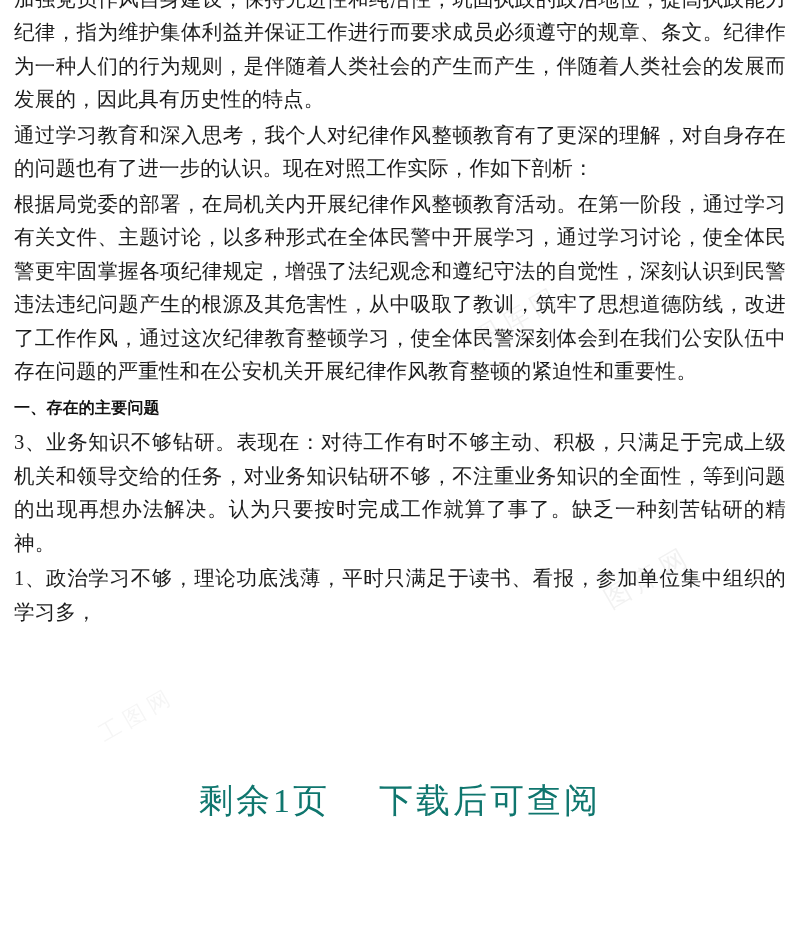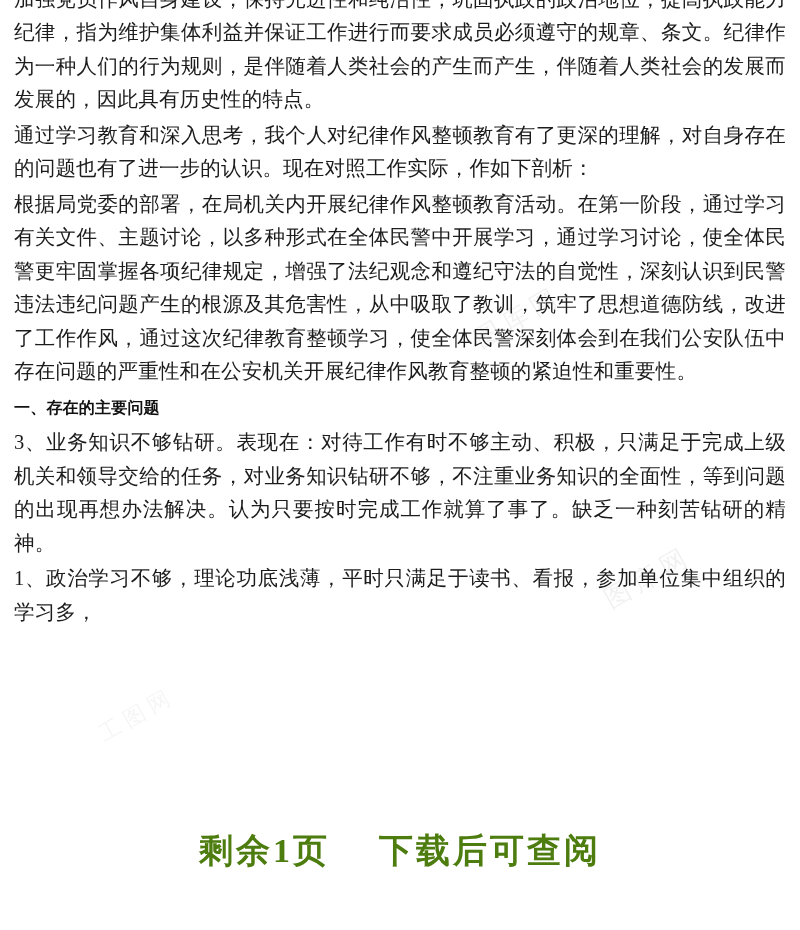--- a/index.html
+++ b/index.html
@@ -64,28 +64,27 @@
     transform: rotate(-30deg);
     user-select: none;
   }
   .wm1 { left: 470px; top: 300px; }
   .wm2 { left: 600px; top: 560px; }
   .wm3 { left: 95px;  top: 700px; font-size: 22px; color: rgba(0,0,0,0.04); }
   .footer-note {
     position: absolute;
     left: 0;
     right: 0;
-    top: 828px;
+    top: 778px;
     text-align: center;
     font-size: 34px;
     letter-spacing: 3px;
-    color: #4d7c0f;
+    color: #0f766e;
     font-family: "Liberation Serif", "DejaVu Serif", serif;
     z-index: 3;
-    font-weight: bold;
   }
   .footer-note .gap {
     display: inline-block;
     width: 26px;
   }
 </style>
 </head>
 <body>
 
 <div class="page">

